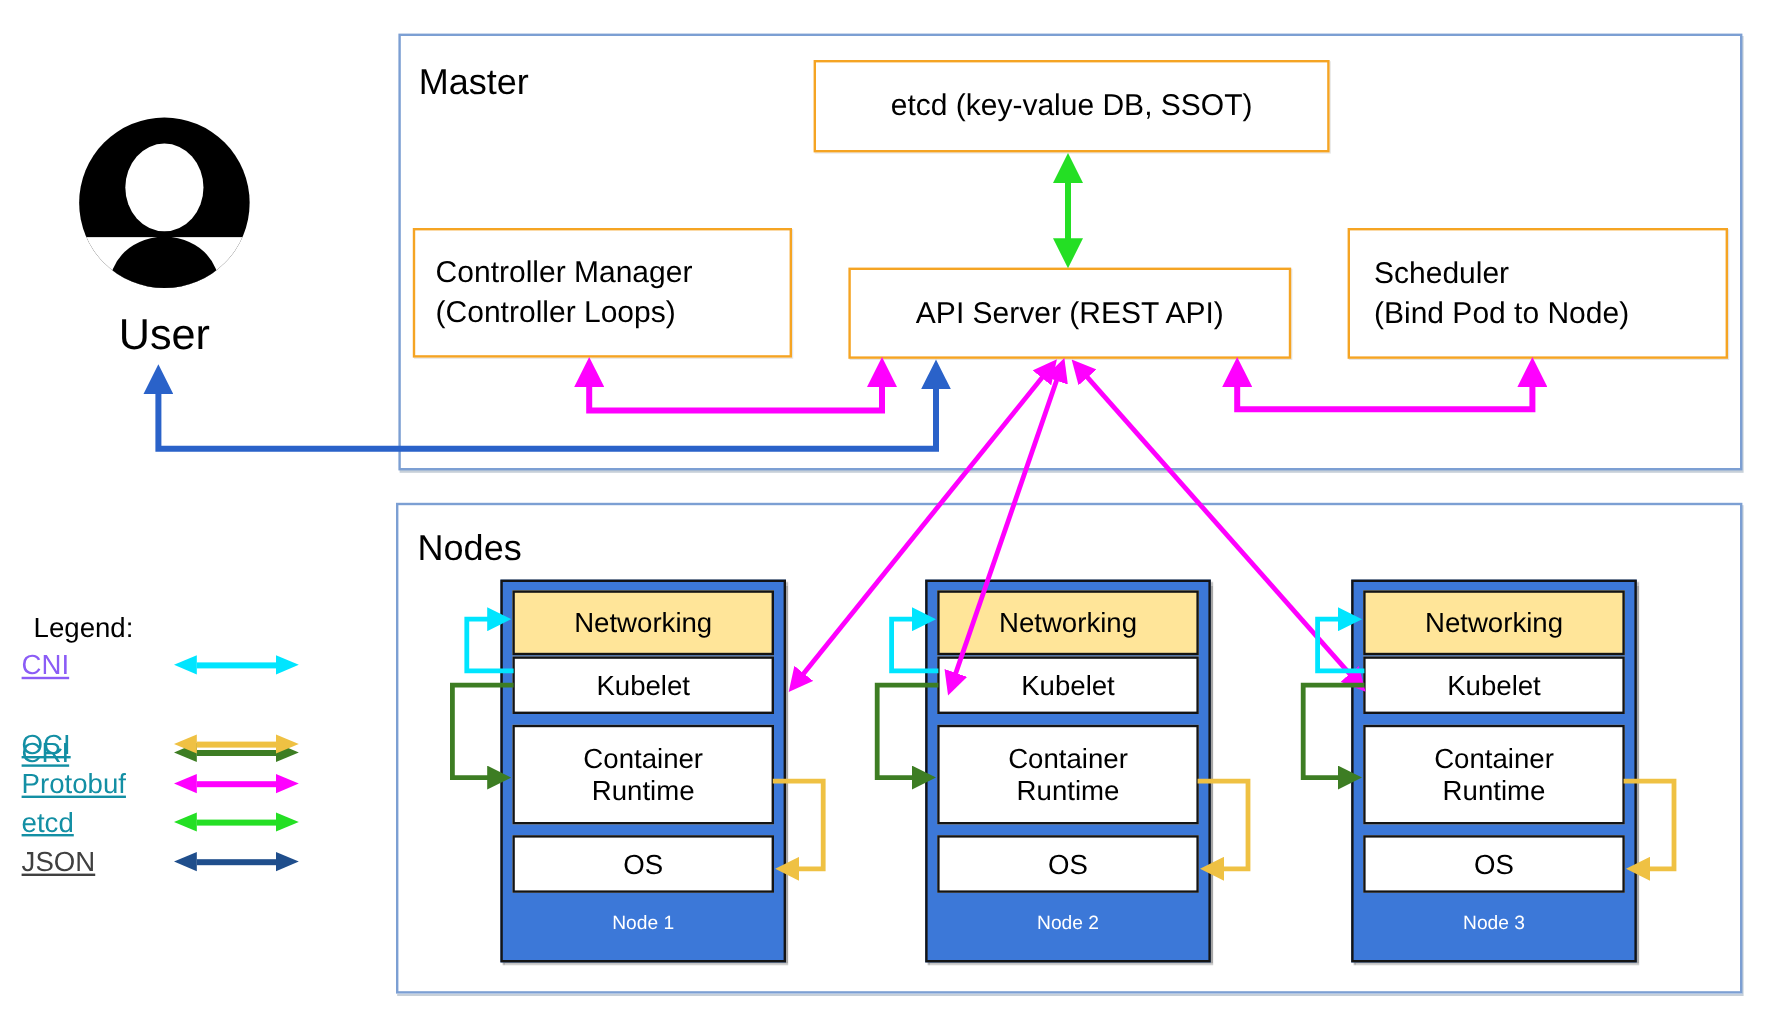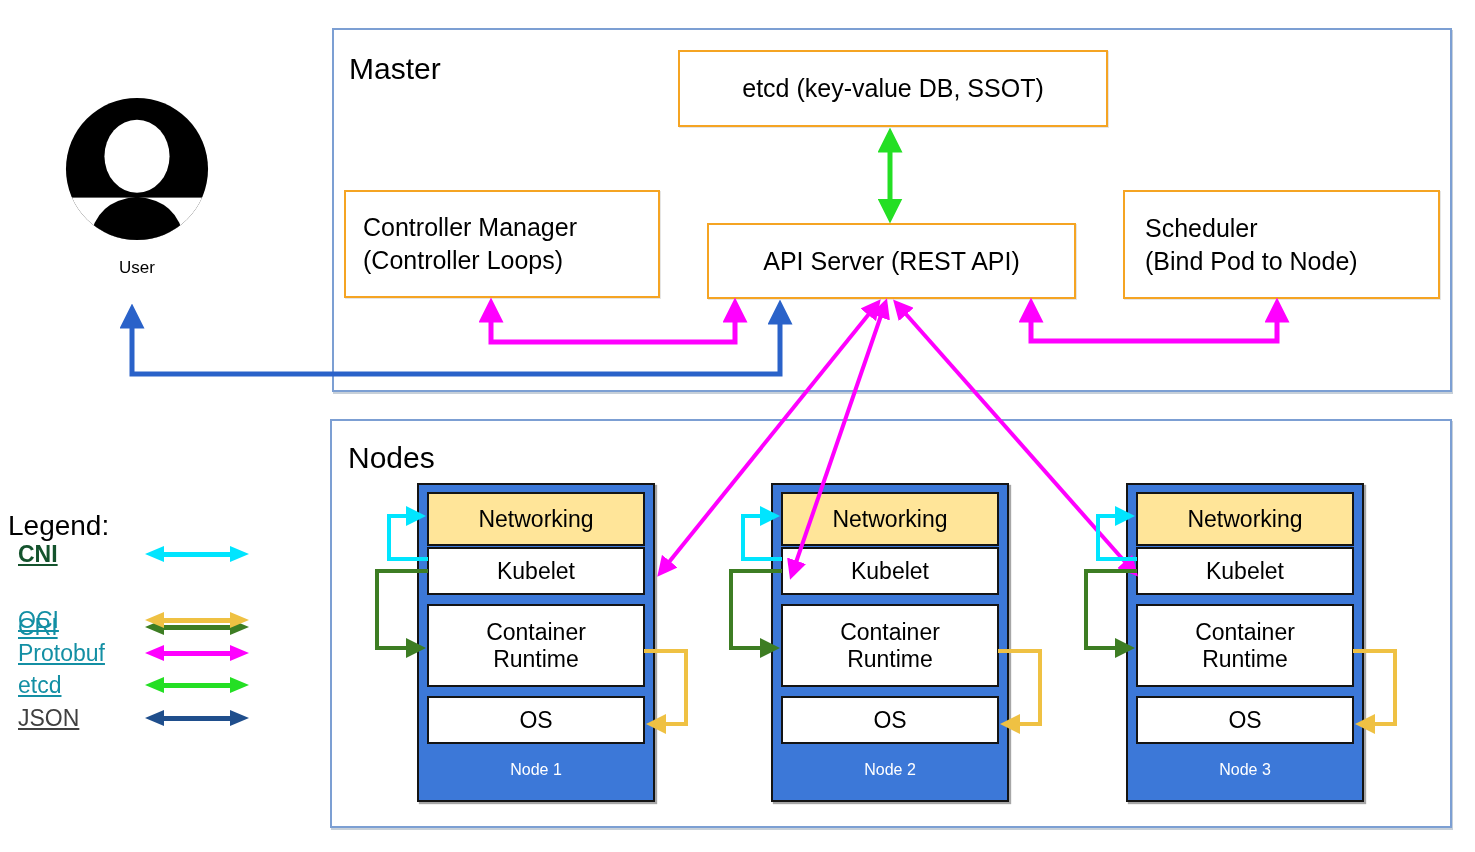--- a/index.html
+++ b/index.html
@@ -15,38 +15,38 @@
   .section-title { position:absolute; font-size:30px; }
 
   
   .obox { position:absolute; border:2px solid #F5A423; background:#fff; box-sizing:border-box;
           font-size:25px; display:flex; flex-direction:column; justify-content:center;
           box-shadow:1px 1px 0 rgba(180,180,180,.35); }
   .obox.center { align-items:center; text-align:center; }
   .obox .ln { line-height:1.32; }
 
   
-  .user-label { position:absolute; font-size:17px; text-align:center; }
+  .user-label { position:absolute; font-size:36px; text-align:center; }
 
   
   .node { position:absolute; width:238px; height:319px; background:#3C78D8;
           border:2px solid #141414; box-sizing:border-box; box-shadow:2px 2px 1px rgba(0,0,0,.35); }
   .layer { position:absolute; left:8px; width:218px; background:#fff; border:2px solid #141414;
            box-sizing:border-box; display:flex; align-items:center; justify-content:center;
            text-align:center; font-size:23px; line-height:1.15; }
   .layer-networking { top:7px;  height:54px; background:#FFE599; }
   .layer-kubelet    { top:62px; height:48px; }
   .layer-runtime    { top:119px;height:83px; }
   .layer-runtime .wrapword { display:block; width:140px; margin:0 auto; }
   .layer-os         { top:211px;height:48px; }
   .node-label { position:absolute; left:0; right:0; top:276px; text-align:center;
                 color:#fff; font-size:16px; }
 
   
-  .legend-title { position:absolute; left:8px; top:510px; font-size:28px; }
+  .legend-title { position:absolute; left:28px; top:510px; font-size:23px; }
   .legend-row { position:absolute; left:18px; width:240px; height:33px; }
   .legend-link { font-size:23px; text-decoration:underline; cursor:pointer; }
   .h-arrow { position:absolute; left:127px; top:4px; width:104px; height:18px;
              display:flex; align-items:center; }
   .h-arrow .tri-l { width:0; height:0; border-top:8px solid transparent;
                     border-bottom:8px solid transparent; border-right:19px solid #000; }
   .h-arrow .tri-r { width:0; height:0; border-top:8px solid transparent;
                     border-bottom:8px solid transparent; border-left:19px solid #000; }
   .h-arrow .shaft { flex:1; height:5px; background:#000; }
 
@@ -141,21 +141,21 @@
       </div>
     <div class="layer layer-os">
       <span>OS</span>
       </div>
     <div class="node-label">Node 3</div>
   </div>
 
   <div class="legend-title">Legend:</div>
 
   <div class="legend-row" style="top:541px;">
-    <span class="legend-link" style="color: #14532d; font-weight: bold;">CNI</span>
+    <span class="legend-link" style="color: #8b5cf6;">CNI</span>
     <span class="h-arrow">
         <span class="tri-l" style="border-right-color: rgb(0, 229, 255);"></span>
         <span class="shaft" style="background-color: rgb(0, 229, 255);"></span>
         <span class="tri-r" style="border-left-color: rgb(0, 229, 255);"></span>
       </span>
   </div>
   <div class="legend-row" style="top:574px;margin-top:40px;">
     <span class="legend-link" style="color: rgb(19, 143, 164);">CRI</span>
     <span class="h-arrow">
         <span class="tri-l" style="border-right-color: rgb(61, 125, 35);"></span>

